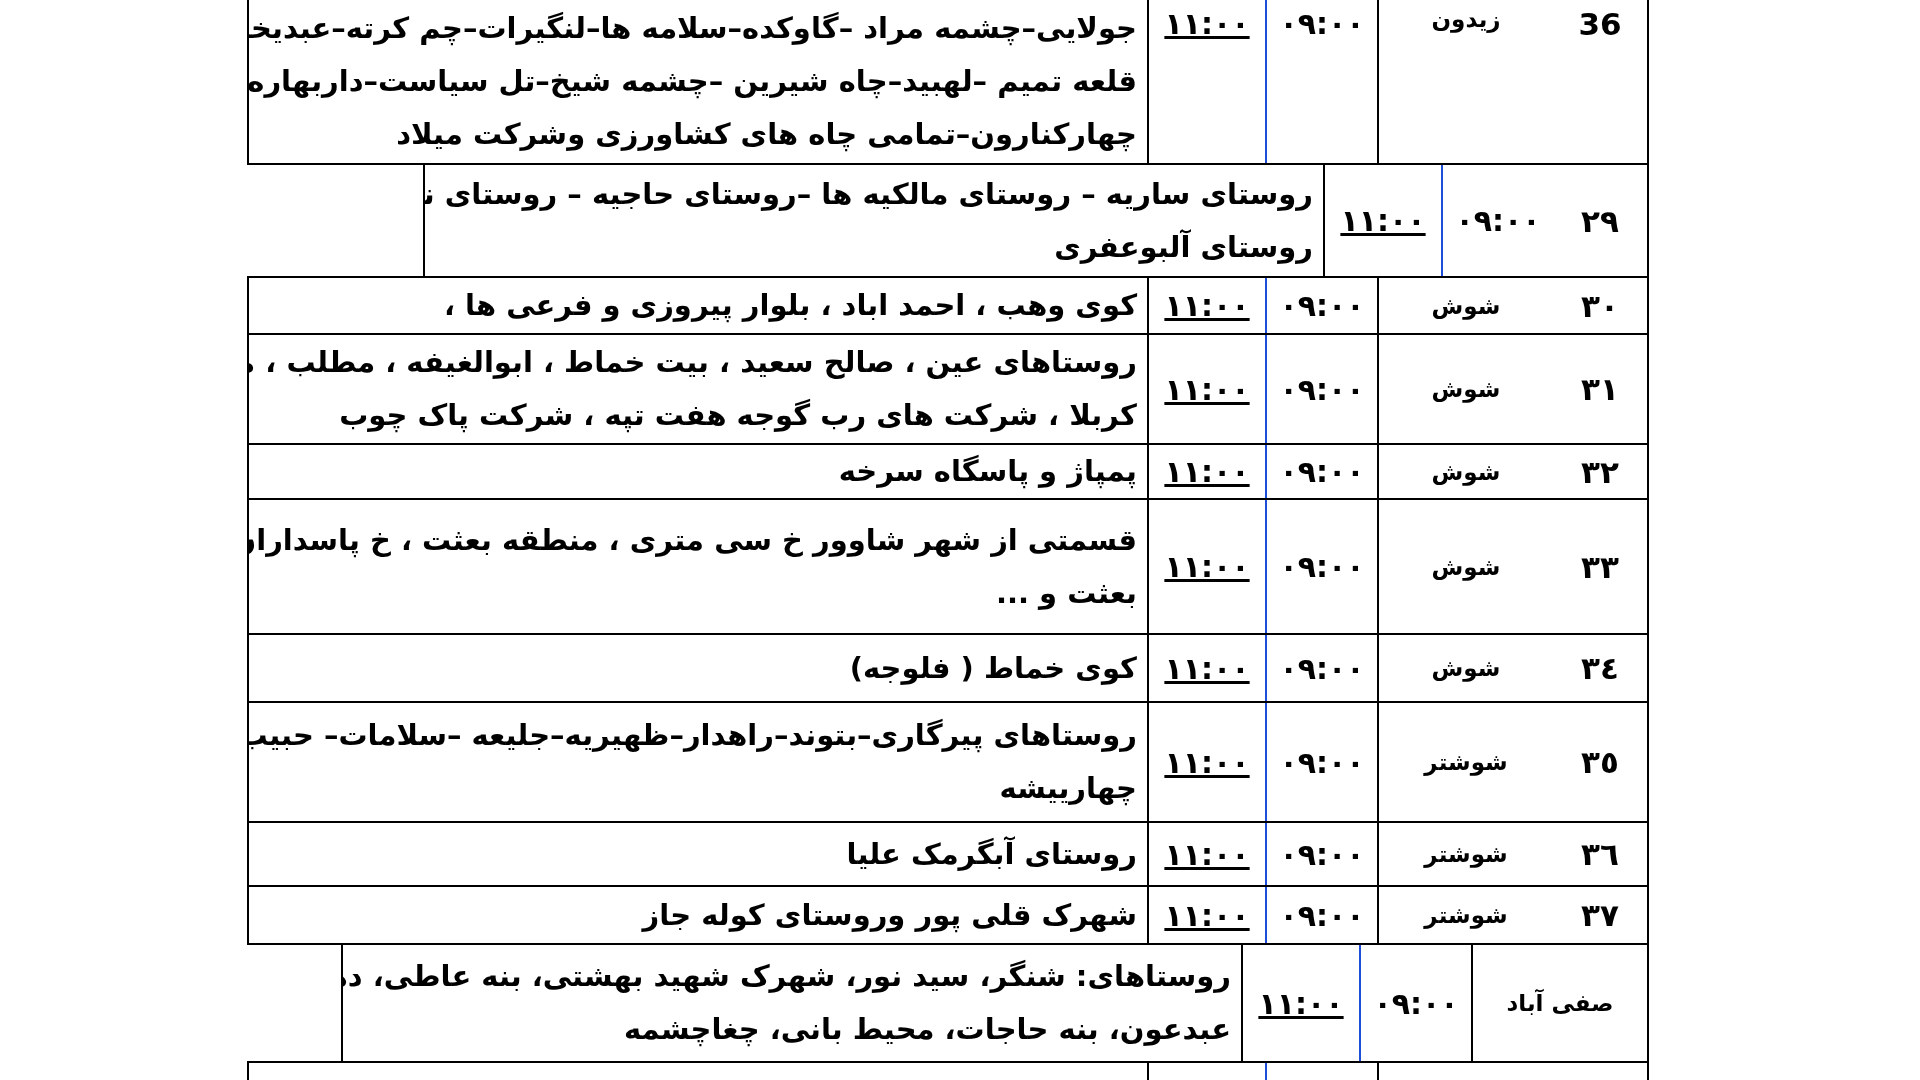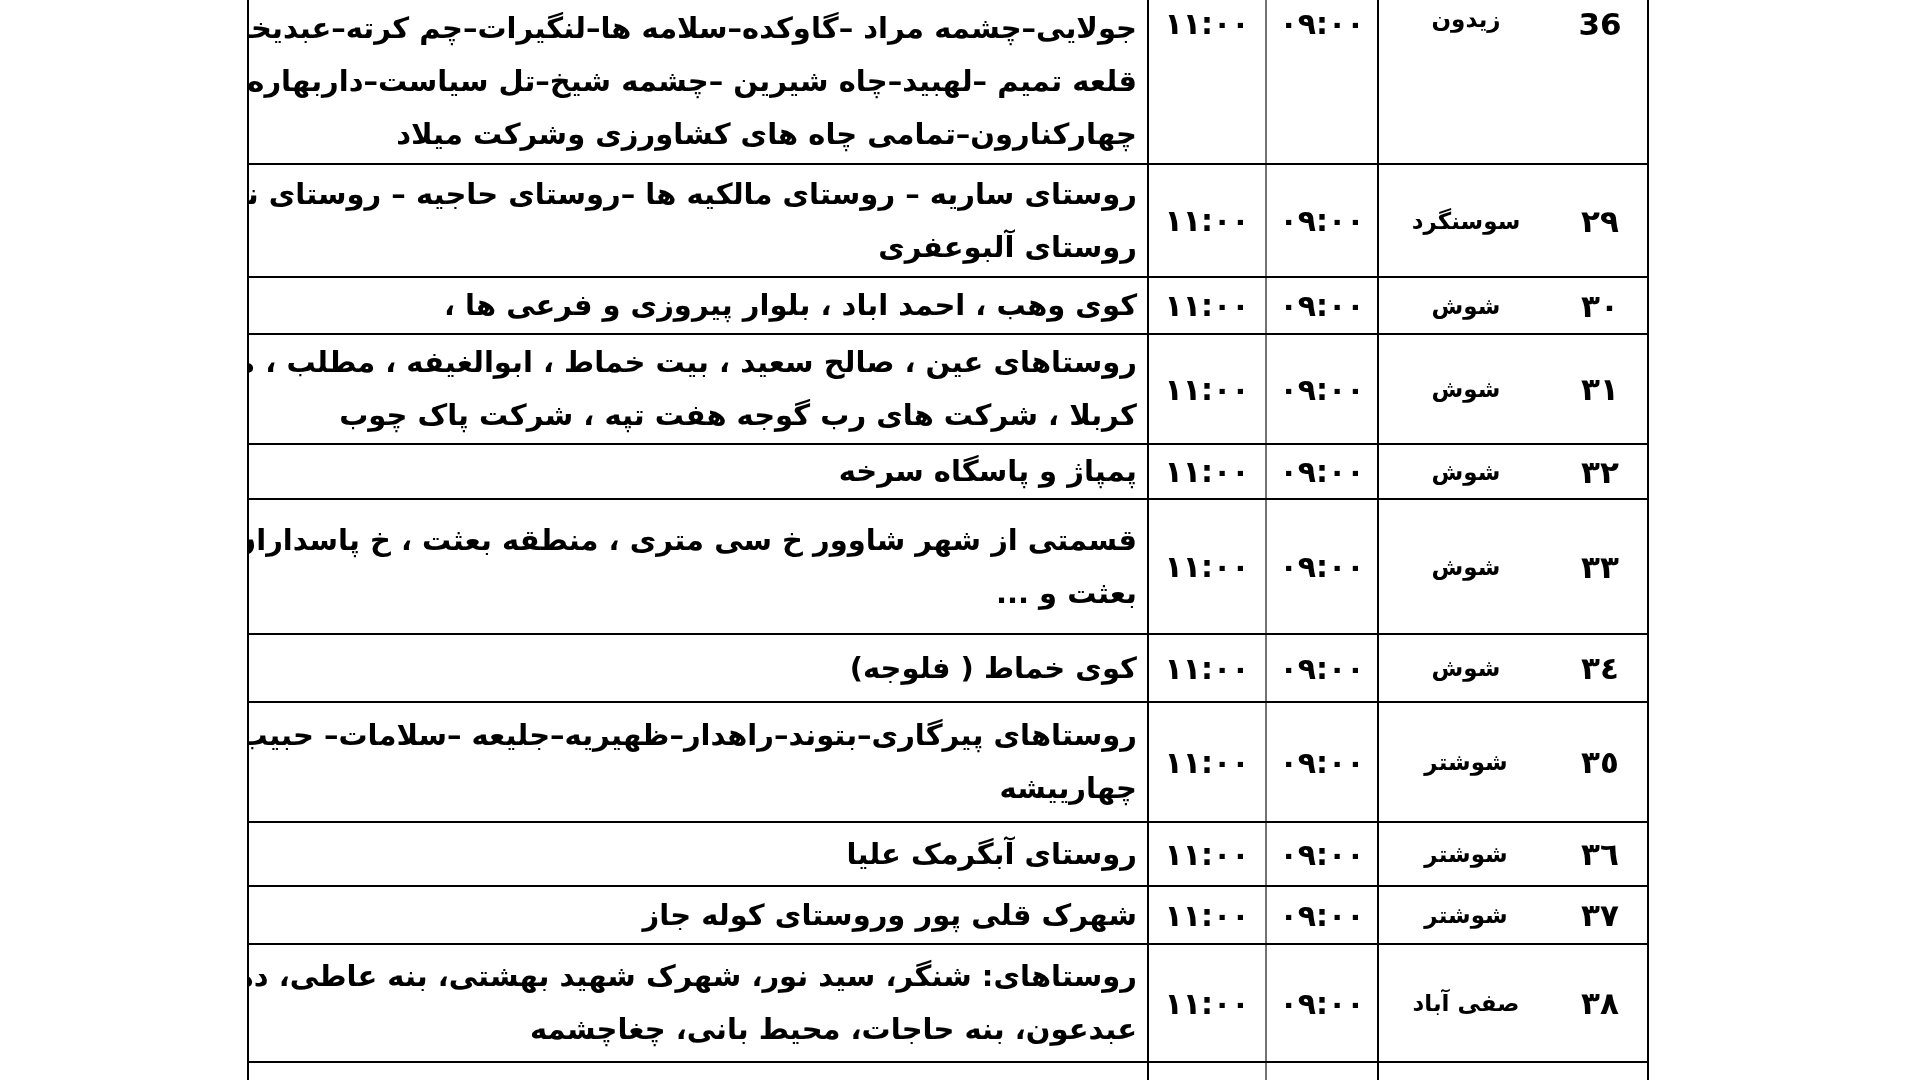--- a/index.html
+++ b/index.html
@@ -43,22 +43,22 @@
     display: flex;
     align-items: center;
     justify-content: center;
     overflow: hidden;
   }
   
   .cell { border-left: 0; }
   .cell + .cell { }
   .num  { width: 94px;  font-size: 31px; }
   .city { width: 176px; font-size: 23px; border-left: 2px solid #000; }
-  .time { width: 112px; font-size: 30px; border-left: 2px solid #737373; letter-spacing: 1px; }
-  .time-end { width: 118px; font-size: 30px; border-left: 2px solid #000; letter-spacing: 1px; }
+  .time { width: 112px; font-size: 30px; border-left: 2px solid #1d4ed8; letter-spacing: 1px; }
+  .time-end { width: 118px; font-size: 30px; border-left: 2px solid #000; letter-spacing: 1px; text-decoration: underline; }
   .desc {
     width: 900px;
     border-left: 2px solid #000;
     flex-direction: column;
     align-items: stretch;
     justify-content: center;
     font-size: 29px;
     padding: 0 10px;
   }
   .desc .line {
@@ -89,21 +89,20 @@
       <div class="cell time-end">١١:٠٠</div>
       <div class="cell desc">
         <div class="line">جولایی–چشمه مراد –گاوکده–سلامه ها–لنگیرات–چم کرته–عبدیخانی –</div>
         <div class="line">قلعه تمیم –لهبید–چاه شیرین –چشمه شیخ–تل سیاست–داربهاره–</div>
         <div class="line">چهارکنارون–تمامی چاه های کشاورزی وشرکت میلاد</div>
       </div>
     </div>
 
     <div class="row" style="height:113px">
       <div class="cell num">٢٩</div>
-      <div class="cell city">سوسنگرد</div>
       <div class="cell time">٠٩:٠٠</div>
       <div class="cell time-end">١١:٠٠</div>
       <div class="cell desc">
         <div class="line">روستای ساریه – روستای مالکیه ها –روستای حاجیه – روستای نعمه –</div>
         <div class="line">روستای آلبوعفری</div>
       </div>
     </div>
 
     <div class="row" style="height:57px">
       <div class="cell num">٣٠</div>
@@ -182,21 +181,20 @@
       <div class="cell num">٣٧</div>
       <div class="cell city">شوشتر</div>
       <div class="cell time">٠٩:٠٠</div>
       <div class="cell time-end">١١:٠٠</div>
       <div class="cell desc">
         <div class="line">شهرک قلی پور وروستای کوله جاز</div>
       </div>
     </div>
 
     <div class="row" style="height:118px">
-      <div class="cell num">٣٨</div>
       <div class="cell city">صفی آباد</div>
       <div class="cell time">٠٩:٠٠</div>
       <div class="cell time-end">١١:٠٠</div>
       <div class="cell desc">
         <div class="line">روستاهای: شنگر، سید نور، شهرک شهید بهشتی، بنه عاطی، دهنوباقر،</div>
         <div class="line">عبدعون، بنه حاجات، محیط بانی، چغاچشمه</div>
       </div>
     </div>
 
     <div class="row partial" style="height:17px">

